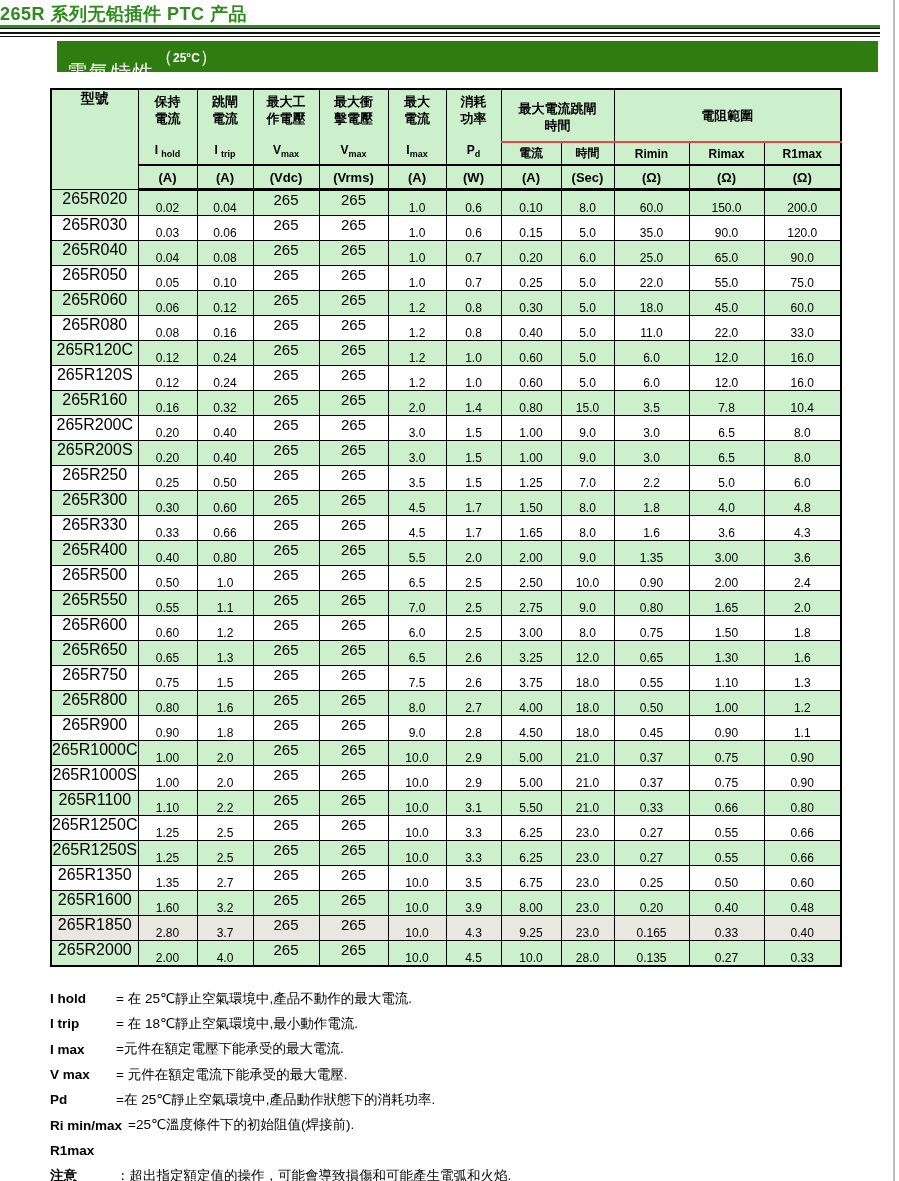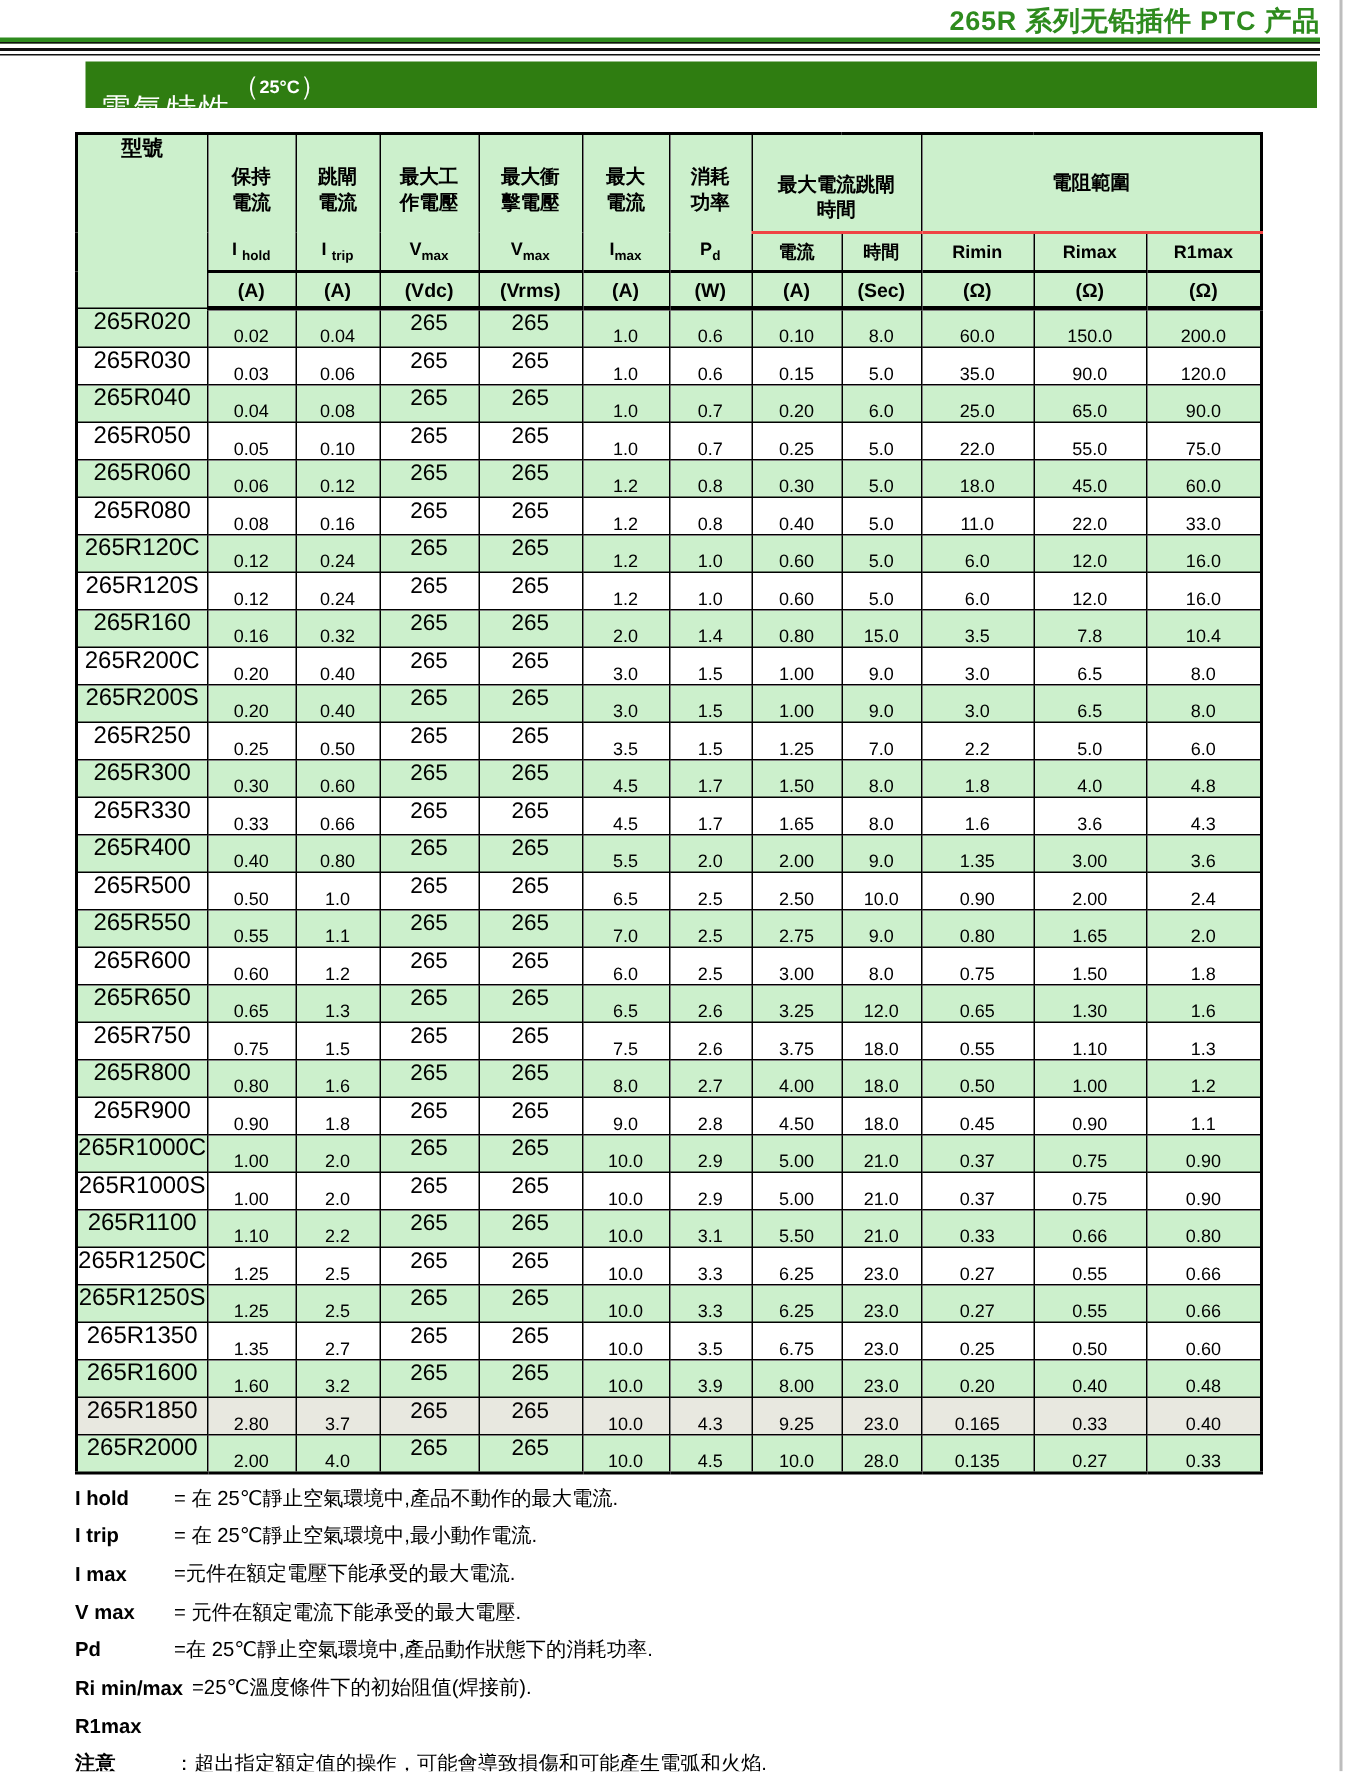--- a/index.html
+++ b/index.html
@@ -4,21 +4,21 @@
 <style>
   html,body{margin:0;padding:0;background:#fff;}
   .page{
     position:relative;width:899px;height:1181px;background:#fff;overflow:hidden;
     font-family:"Liberation Sans","DejaVu Sans",sans-serif;color:#000;
   }
   .page-edge{position:absolute;top:0;left:893px;width:2px;height:1181px;background:#bdbdbd;}
 
   
   .doc-title{
-    position:absolute;top:2px;left:0;width:880px;text-align:right;
+    position:absolute;top:2px;left:0;width:880px;text-align:left;
     font-size:18px;font-weight:bold;color:var(--green-title);letter-spacing:.5px;
   }
   .rule-green{position:absolute;top:25px;left:0;width:880px;height:3px;background:var(--green-title);border-bottom:1px solid #111;}
   .rule-black1{position:absolute;top:32px;left:0;width:880px;height:2px;background:#111;}
   .rule-black2{position:absolute;top:36px;left:0;width:880px;height:1px;background:#111;}
 
   
   .banner{
     position:absolute;top:41px;left:57px;width:821px;height:31px;
     background:var(--green-dark);color:#fff;display:flex;align-items:center;
@@ -29,21 +29,21 @@
   .banner-temp{font-size:12px;font-weight:bold;position:relative;top:1px;}
 
   
   table.spec{
     position:absolute;top:88px;left:50px;width:790px;
     border-collapse:collapse;table-layout:fixed;
     border:2px solid #000;
   }
   table.spec th, table.spec td{border:1px solid #000;padding:0;text-align:center;overflow:hidden;}
   thead th{background:var(--green-light);font-weight:bold;}
-  .zh{font-size:13px;line-height:17px;padding-top:19px;text-align:center;}
+  .zh{font-size:13px;line-height:17px;padding-top:3px;text-align:center;}
   .zh-one{font-size:13px;}
   .sym{font-size:12px;line-height:18px;padding-bottom:1px;}
   .sym sub{font-size:9px;}
   th.c-model{font-size:14px;font-weight:bold;}
   tr.hr1 th{height:48px;vertical-align:top;}
   tr.hr1 th.span2{vertical-align:top;height:70px;}
   tr.hr1 th.grp{vertical-align:middle;border-bottom:2px solid #ef4444;}
   tr.hr2 th{height:20px;font-size:12px;}
   tr.hr3 th{height:22px;font-size:13px;border-top:2px solid #000;}
   thead tr.hr3 th{border-bottom:3px solid #000;}
@@ -592,21 +592,21 @@
       </tbody>
   </table>
 
   <div class="notes" id="notes">
       <div class="note-line">
         <span class="note-label">I hold</span>
         <span class="note-text">=  在 25℃靜止空氣環境中,產品不動作的最大電流.</span>
       </div>
       <div class="note-line">
         <span class="note-label">I trip</span>
-        <span class="note-text">=  在 25℃靜止空氣環境中,最小動作電流.</span>
+        <span class="note-text">=  在 18℃靜止空氣環境中,最小動作電流.</span>
       </div>
       <div class="note-line">
         <span class="note-label">I max</span>
         <span class="note-text">=元件在額定電壓下能承受的最大電流.</span>
       </div>
       <div class="note-line">
         <span class="note-label">V max</span>
         <span class="note-text">=  元件在額定電流下能承受的最大電壓.</span>
       </div>
       <div class="note-line">

